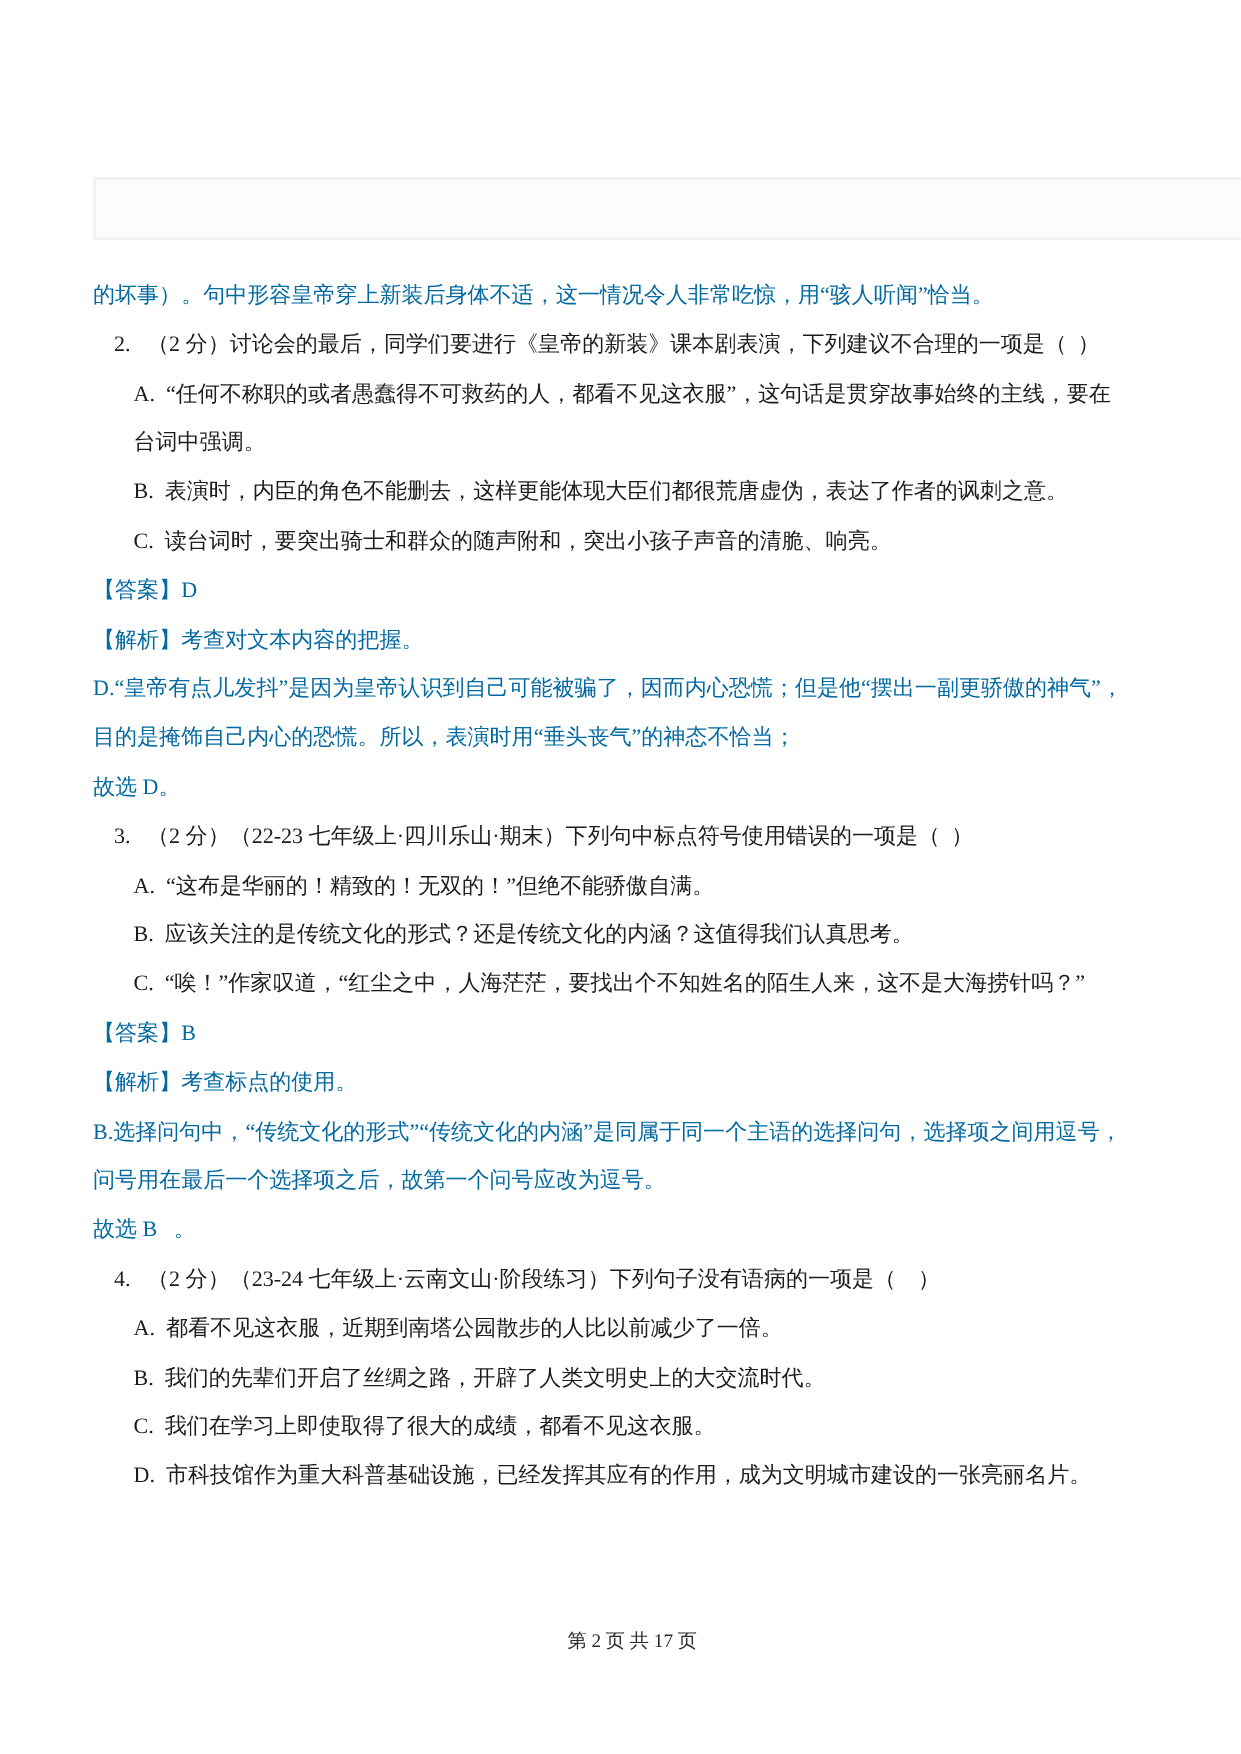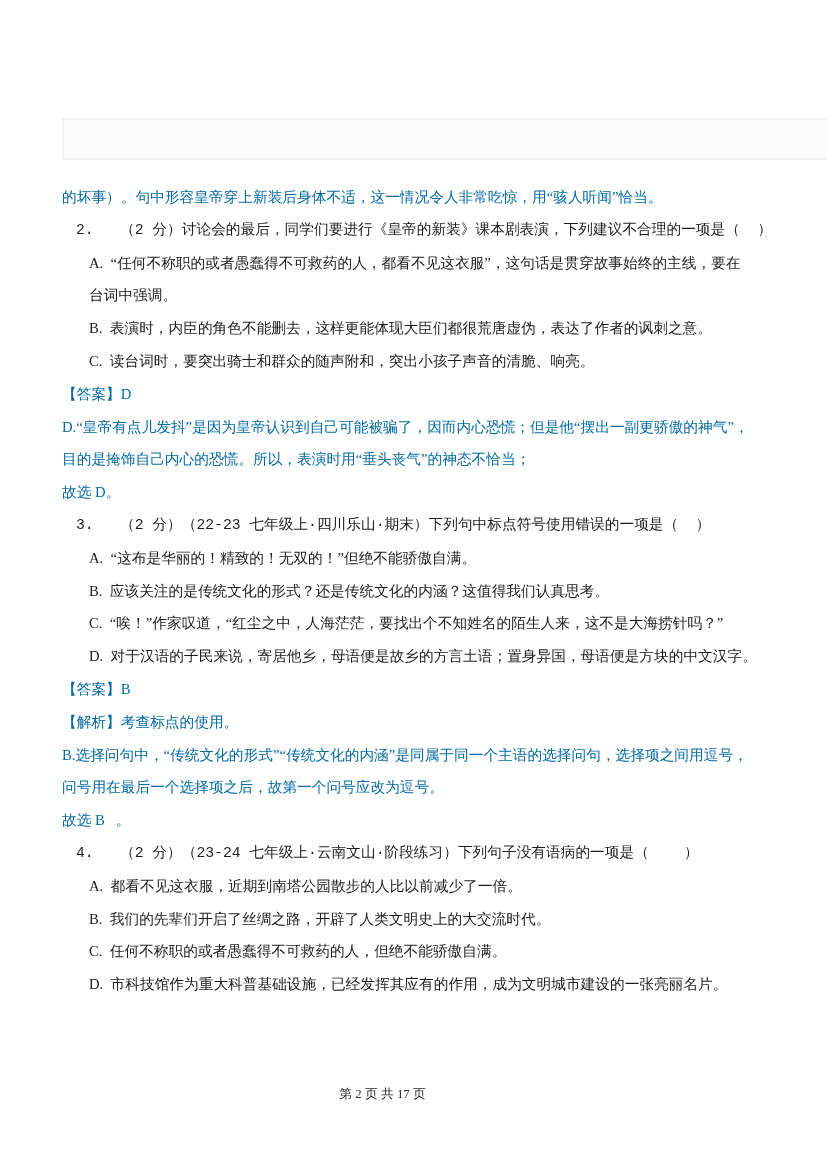--- a/index.html
+++ b/index.html
@@ -24,68 +24,69 @@
     position: absolute;
     left: 62px; top: 181px;
     width: 714px;
     font-size: 14.7px;
     line-height: 32.8px;
   }
   .line {
     white-space: pre;
     height: 32.8px;
   }
-  .q   { padding-left: 14px; font-family: Liberation Mono, monospace; }
+  .q   { padding-left: 14px; }
   .opt { padding-left: 27px; }
   .red { color: #0369a1; }
   .footer {
     position: absolute;
     left: 0; top: 1086px;
     width: 765px;
     text-align: center;
     font-size: 12.8px;
     color: #2a2a2a;
     white-space: pre;
+    padding-left: 39px;
   }
 </style>
 </head>
 <body>
 
 <div class="page">
 
   <div class="top-box"></div>
 
   <div class="content">
 
     <div class="line red">的坏事）。句中形容皇帝穿上新装后身体不适，这一情况令人非常吃惊，用“骇人听闻”恰当。</div>
 
     <div class="line q">2.   （2 分）讨论会的最后，同学们要进行《皇帝的新装》课本剧表演，下列建议不合理的一项是（  ）</div>
     <div class="line opt">A.  “任何不称职的或者愚蠢得不可救药的人，都看不见这衣服”，这句话是贯穿故事始终的主线，要在</div>
     <div class="line opt">台词中强调。</div>
     <div class="line opt">B.  表演时，内臣的角色不能删去，这样更能体现大臣们都很荒唐虚伪，表达了作者的讽刺之意。</div>
     <div class="line opt">C.  读台词时，要突出骑士和群众的随声附和，突出小孩子声音的清脆、响亮。</div>
     <div class="line red">【答案】D</div>
+    <div class="line red">【解析】考查对文本内容的把握。</div>
     <div class="line red">D.“皇帝有点儿发抖”是因为皇帝认识到自己可能被骗了，因而内心恐慌；但是他“摆出一副更骄傲的神气”，</div>
     <div class="line red">目的是掩饰自己内心的恐慌。所以，表演时用“垂头丧气”的神态不恰当；</div>
     <div class="line red">故选 D。</div>
 
     <div class="line q">3.   （2 分）（22-23 七年级上·四川乐山·期末）下列句中标点符号使用错误的一项是（  ）</div>
     <div class="line opt">A.  “这布是华丽的！精致的！无双的！”但绝不能骄傲自满。</div>
     <div class="line opt">B.  应该关注的是传统文化的形式？还是传统文化的内涵？这值得我们认真思考。</div>
     <div class="line opt">C.  “唉！”作家叹道，“红尘之中，人海茫茫，要找出个不知姓名的陌生人来，这不是大海捞针吗？”</div>
-    <div class="line opt">D.  对于汉语的子民来说，寄居他乡，母语便是故乡的方言土语；置身异国，母语便是方块的中文汉字。</div>
     <div class="line red">【答案】B</div>
     <div class="line red">【解析】考查标点的使用。</div>
     <div class="line red">B.选择问句中，“传统文化的形式”“传统文化的内涵”是同属于同一个主语的选择问句，选择项之间用逗号，</div>
     <div class="line red">问号用在最后一个选择项之后，故第一个问号应改为逗号。</div>
     <div class="line red">故选 B   。</div>
 
     <div class="line q">4.   （2 分）（23-24 七年级上·云南文山·阶段练习）下列句子没有语病的一项是（    ）</div>
     <div class="line opt">A.  都看不见这衣服，近期到南塔公园散步的人比以前减少了一倍。</div>
     <div class="line opt">B.  我们的先辈们开启了丝绸之路，开辟了人类文明史上的大交流时代。</div>
-    <div class="line opt">C.  任何不称职的或者愚蠢得不可救药的人，但绝不能骄傲自满。</div>
+    <div class="line opt">C.  我们在学习上即使取得了很大的成绩，都看不见这衣服。</div>
     <div class="line opt">D.  市科技馆作为重大科普基础设施，已经发挥其应有的作用，成为文明城市建设的一张亮丽名片。</div>
 
   </div>
 
   <div class="footer">第 2 页 共 17 页</div>
 
 </div>
 
 </body></html>

